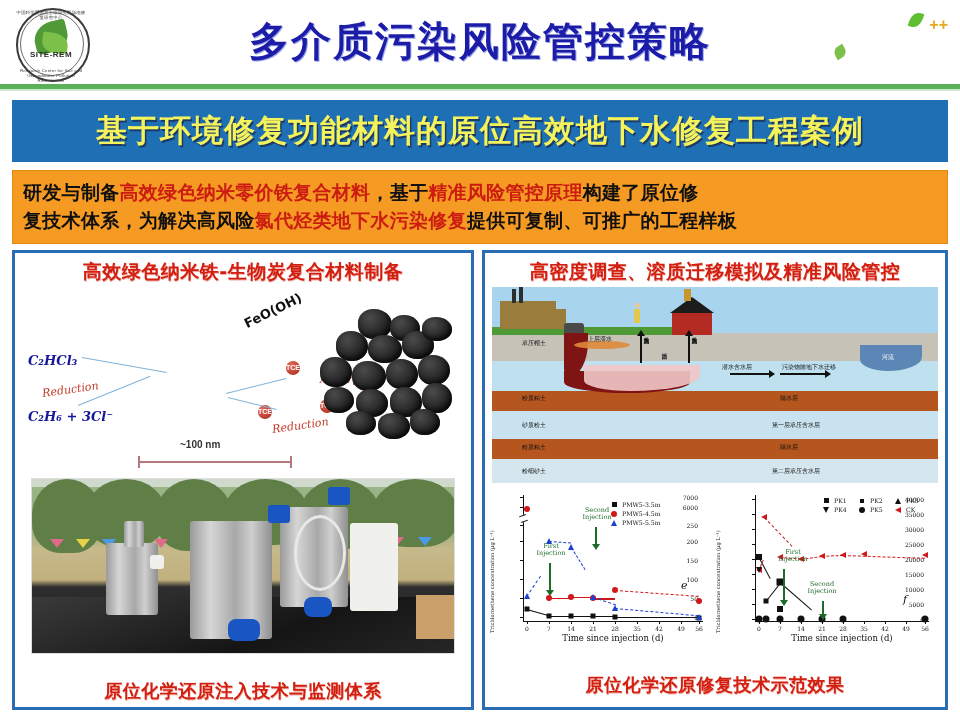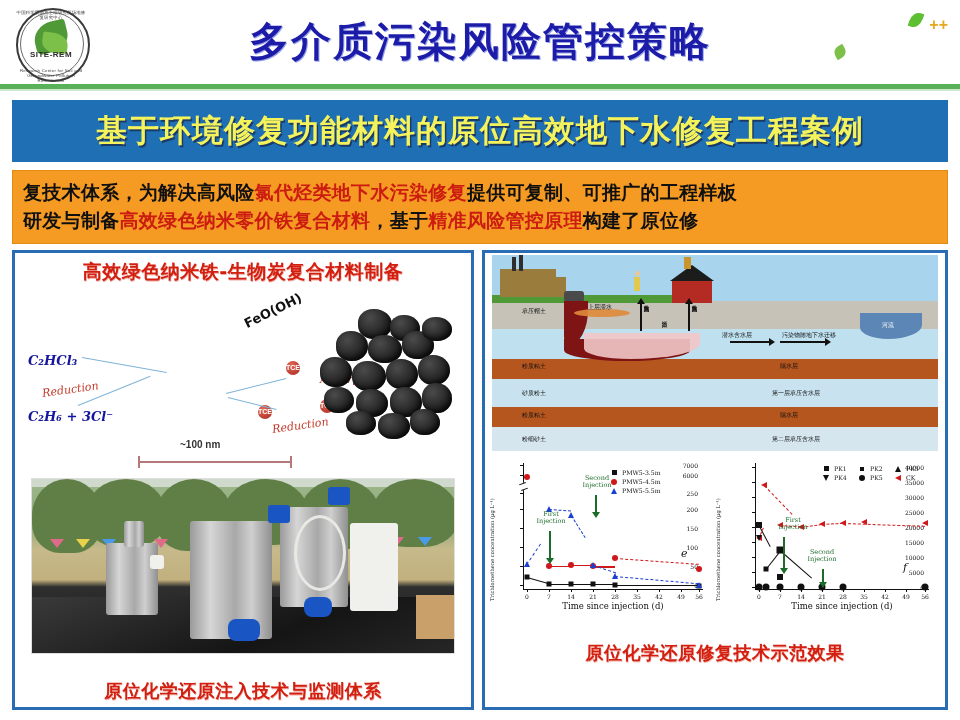--- a/index.html
+++ b/index.html
@@ -292,24 +292,24 @@
     <div class="hdr-rule"></div>
     <div class="hdr-rule2"></div>
   </div>
 
   <div class="banner">
     <span>基于环境修复功能材料的原位高效地下水修复工程案例</span>
   </div>
 
   <div class="orange">
     <p>
-      <span>复技术体系，为解决高风险</span><span class="hi">氯代烃类地下水污染修复</span><span>提供可复制、可推广的工程样板</span>
+      <span>研发与制备</span><span class="hi">高效绿色纳米零价铁复合材料</span><span>，基于</span><span class="hi">精准风险管控原理</span><span>构建了原位修</span>
     </p>
     <p>
-      <span>研发与制备</span><span class="hi">高效绿色纳米零价铁复合材料</span><span>，基于</span><span class="hi">精准风险管控原理</span><span>构建了原位修</span>
+      <span>复技术体系，为解决高风险</span><span class="hi">氯代烃类地下水污染修复</span><span>提供可复制、可推广的工程样板</span>
     </p>
   </div>
 
   <div class="panelL">
     <div class="sechead">高效绿色纳米铁-生物炭复合材料制备</div>
 
     <div class="figA">
 
       <div class="lbl-feooh">FeO(OH)</div>
       <div class="lbl-c2hcl3">C₂HCl₃</div>
@@ -388,20 +388,21 @@
       <div class="ph-hose" style="left:262px;top:36px;width:46px;height:70px;"></div>
       <div class="ph-blue" style="left:196px;top:140px;width:32px;height:22px;border-radius:8px;"></div>
       <div class="ph-blue" style="left:272px;top:118px;width:28px;height:20px;border-radius:8px;"></div>
       <div class="ph-box" style="left:384px;top:116px;width:40px;height:44px;"></div>
     </div>
 
     <div class="caption" style="margin-top:25px;">原位化学还原注入技术与监测体系</div>
   </div>
 
   <div class="panelR">
+    <div class="sechead">高密度调查、溶质迁移模拟及精准风险管控</div>
 
     <div class="figB">
       <div class="hz sky" style="top:0;height:46px;"></div>
       <div class="hz soil1" style="top:46px;height:28px;"></div>
       <div class="hz aq1" style="top:74px;height:30px;"></div>
       <div class="hz clay1" style="top:104px;height:20px;"></div>
       <div class="hz aq2" style="top:124px;height:28px;"></div>
       <div class="hz clay2" style="top:152px;height:20px;"></div>
       <div class="hz aq3" style="top:172px;height:24px;"></div>
 

